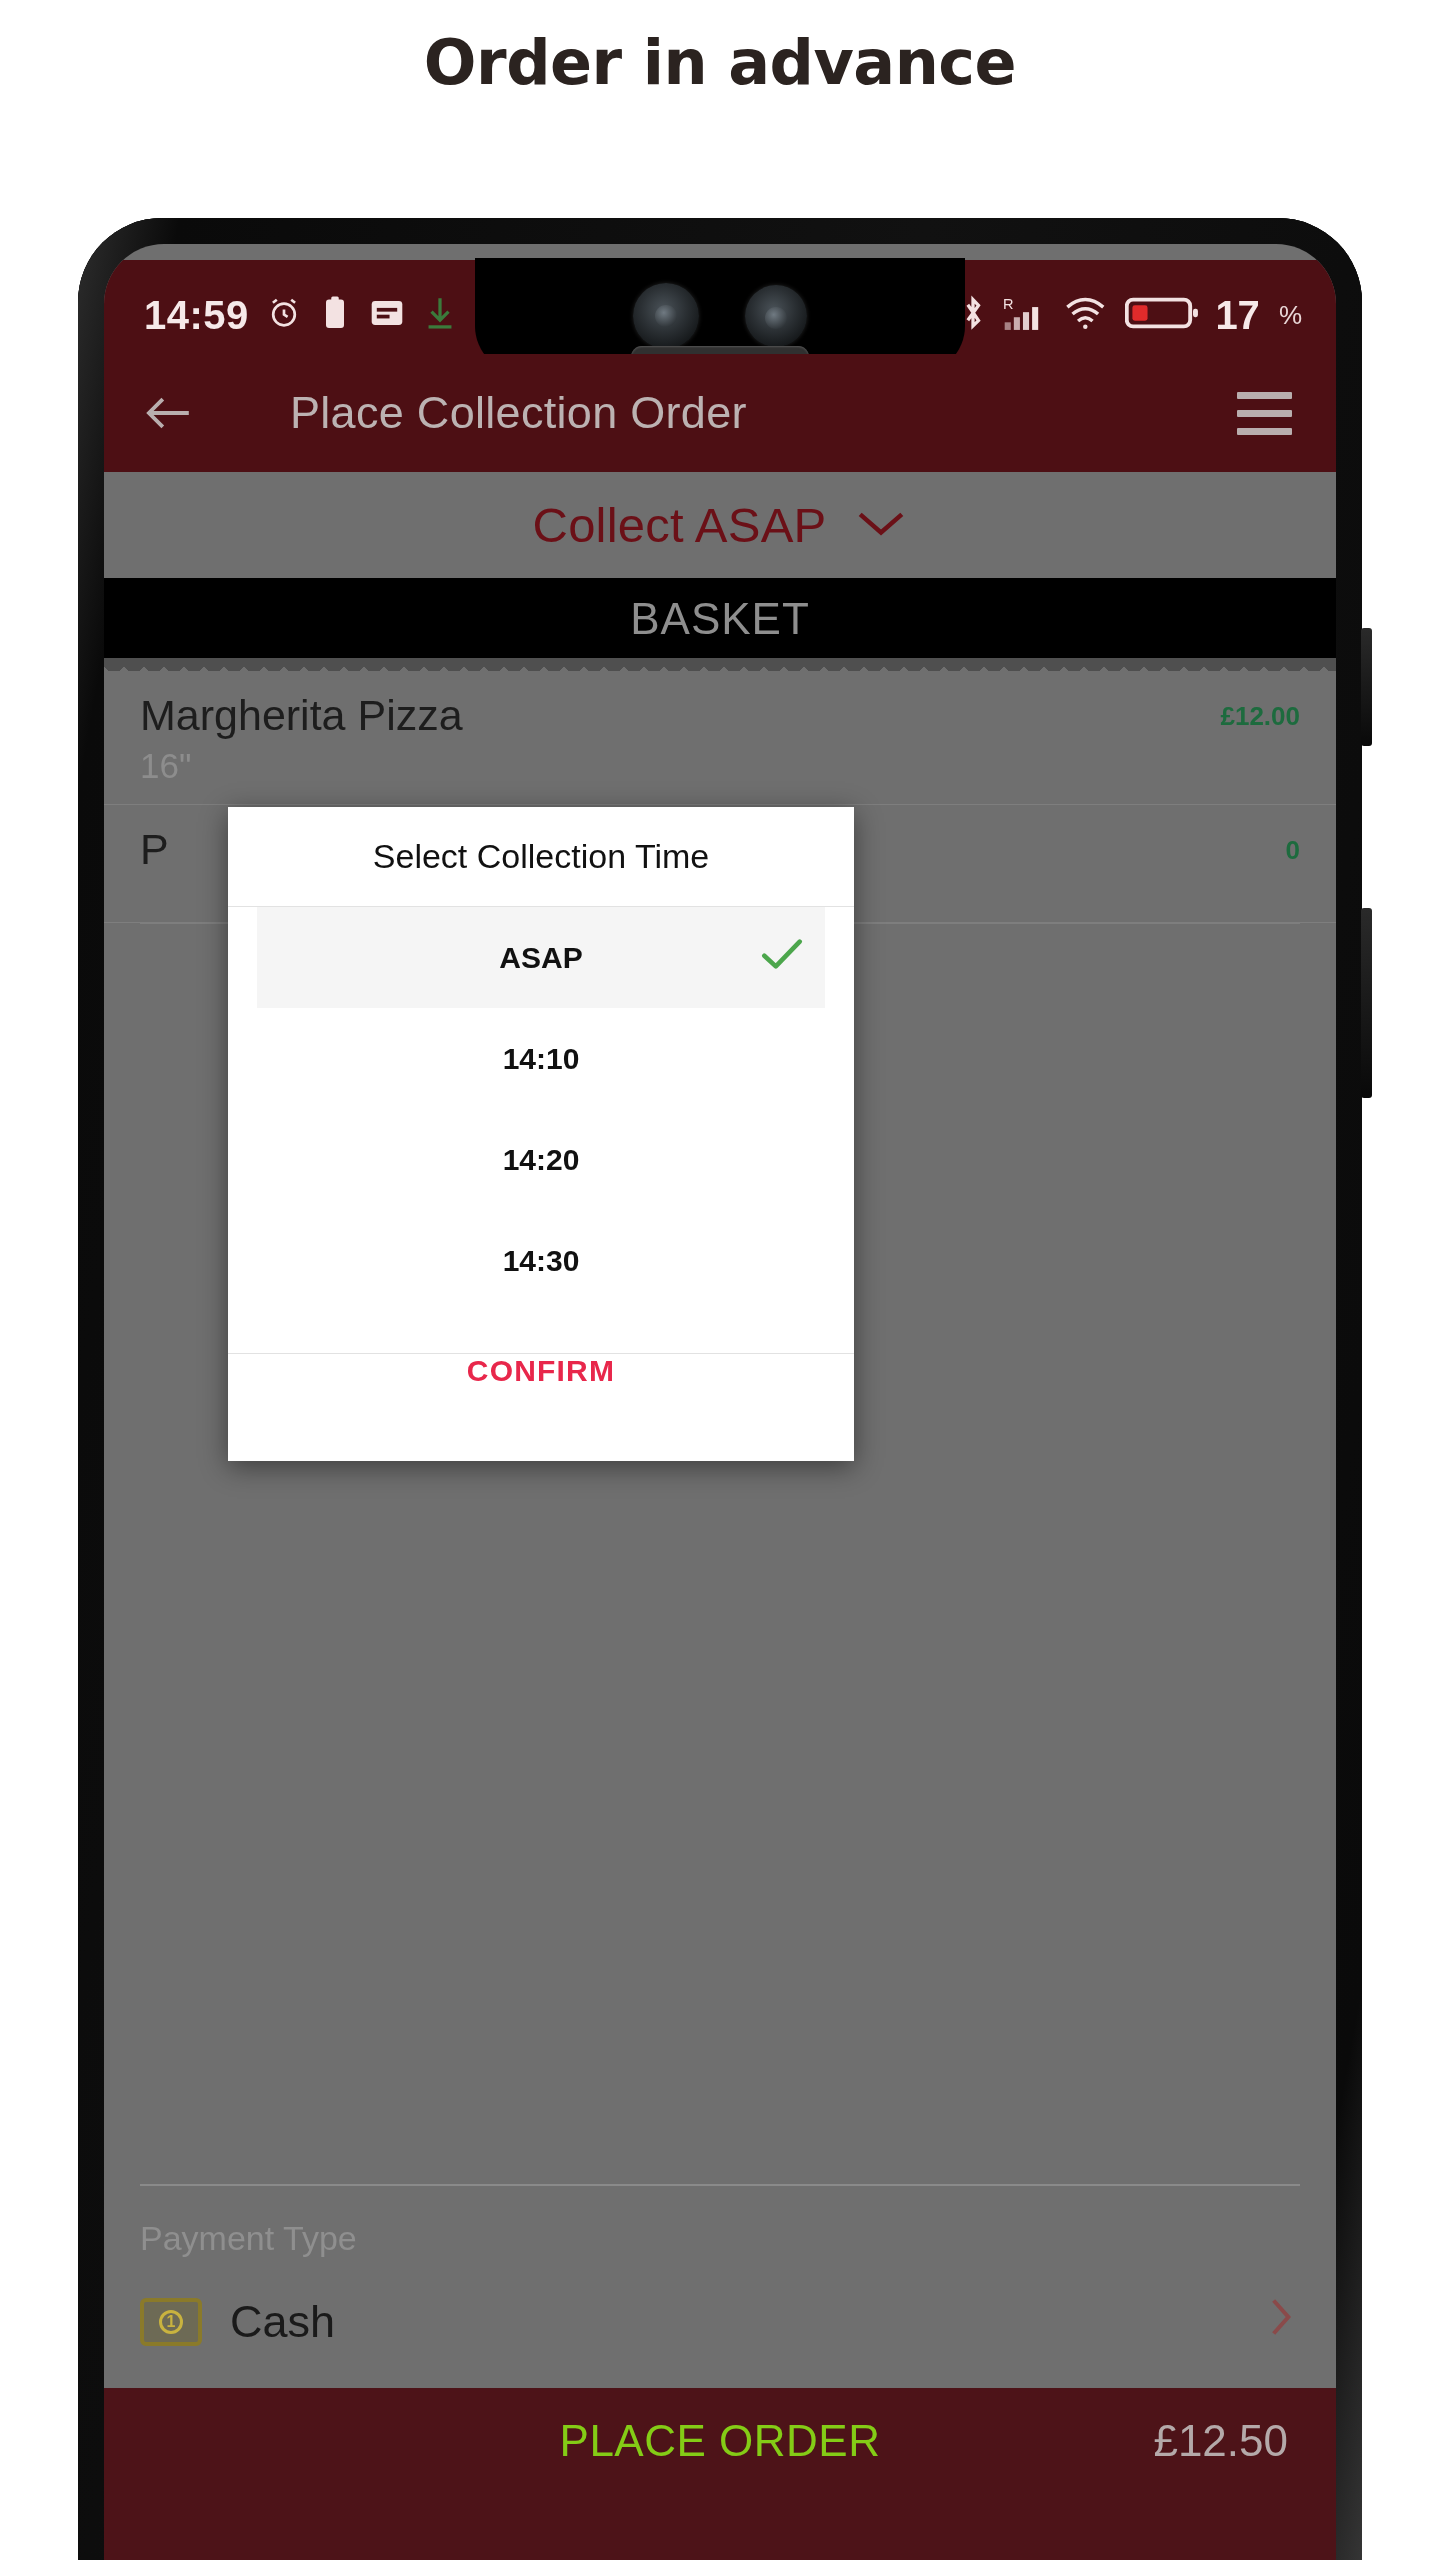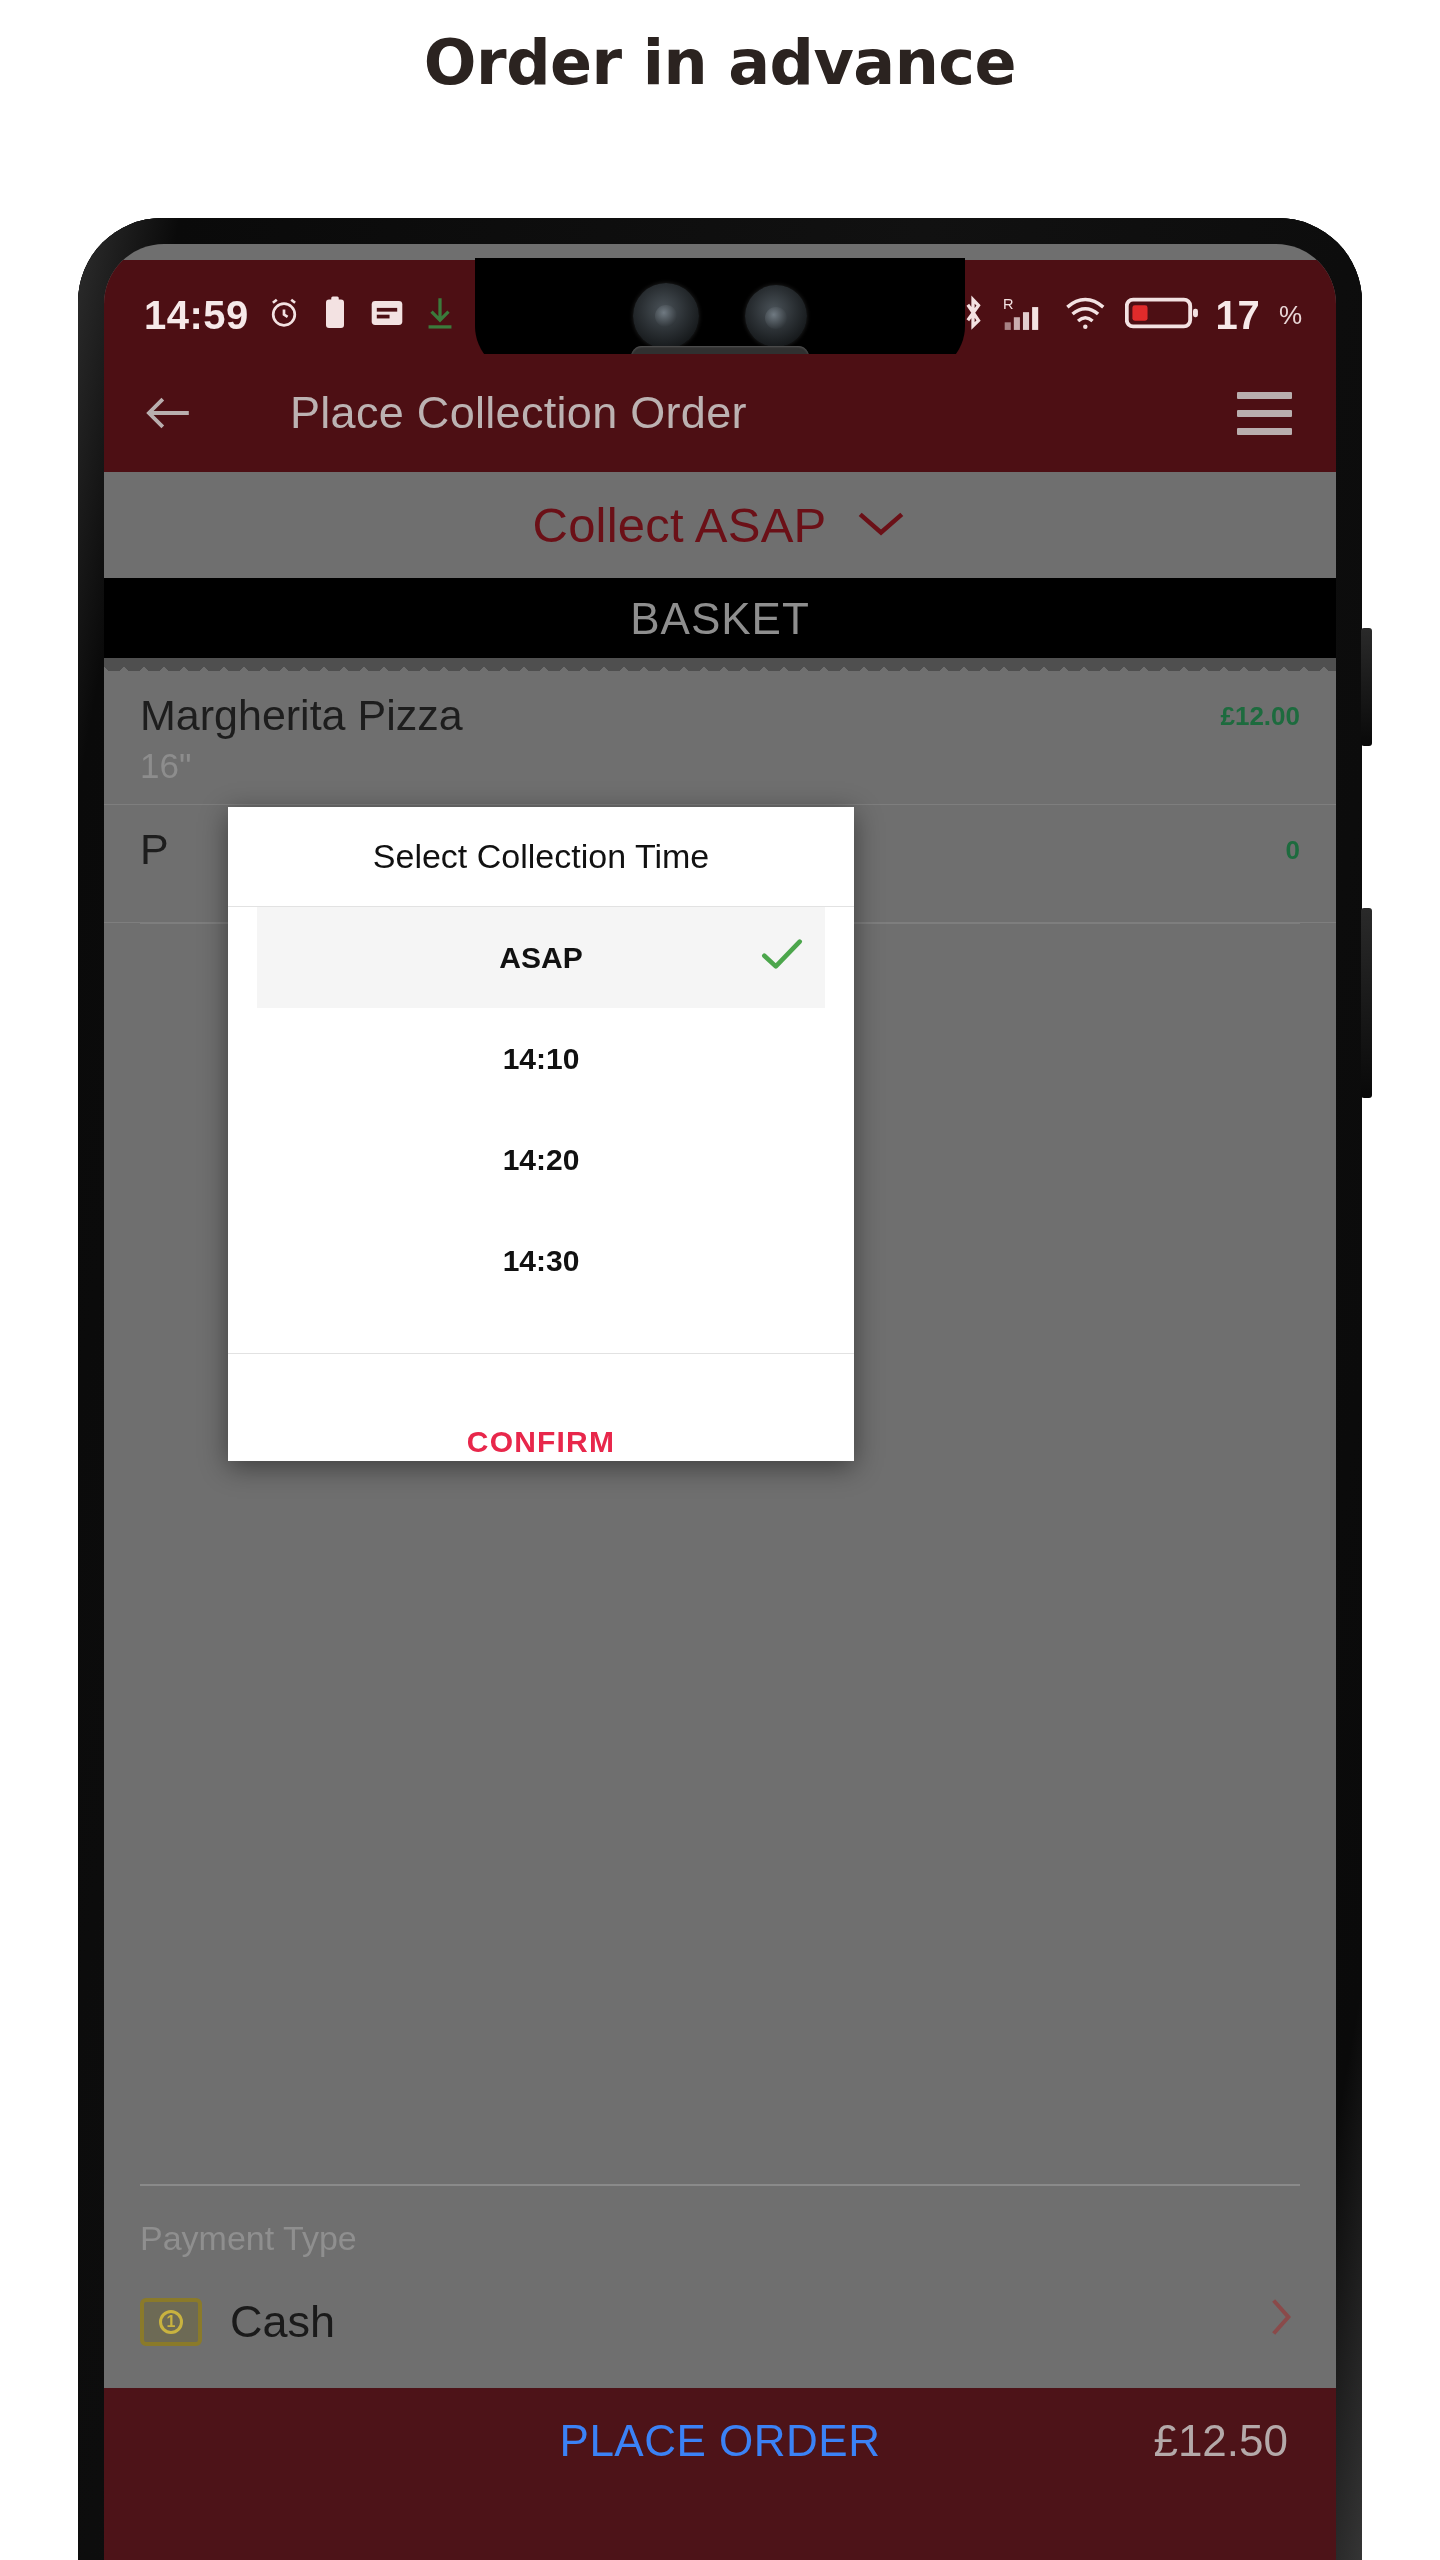--- a/index.html
+++ b/index.html
@@ -158,21 +158,21 @@
   }
   .pay-value{ color:#1a1a1a; font-size:45px; }
   .chev-right{ position:absolute; right:6px; top:16px; width:26px;height:44px;}
 
   
   .placebar{
     position:absolute; left:0; bottom:0; width:1232px; height:172px;
     background:#4d1318;
     display:flex; align-items:flex-start; padding-top:26px;
   }
-  .place-text{ position:absolute; left:50%; transform:translateX(-50%); top:28px; color:#3b82f6; font-size:44px; letter-spacing:0.5px;}
+  .place-text{ position:absolute; left:50%; transform:translateX(-50%); top:28px; color:#84cc16; font-size:44px; letter-spacing:0.5px;}
   .place-total{ position:absolute; right:48px; top:28px; color:#b4a9a9; font-size:44px;}
 
   
   .scrim{ position:absolute; inset:0; background:rgba(0,0,0,0.0); }
   .dialog{
     position:absolute; left:124px; top:563px;
     width:626px; height:654px;
     background:#ffffff;
     box-shadow:0 6px 26px rgba(0,0,0,0.45);
   }
@@ -182,21 +182,21 @@
   }
   .dlg-list{ height:446px; }
   .dlg-opt{
     height:101px; display:flex; align-items:center; justify-content:center;
     position:relative; color:#111; font-size:30px; font-weight:bold;
   }
   .dlg-opt.selected{ background:#f5f5f5; margin:0 29px; }
   .dlg-check{ position:absolute; right:20px; }
   .dlg-actions{
     height:106px; border-top:1px solid #e2e2e2;
-    display:flex; align-items:flex-end; justify-content:center;
+    display:flex; align-items:flex-start; justify-content:center;
   }
   .dlg-confirm{
     color:#e8274b; font-size:30px; font-weight:bold; letter-spacing:1.2px;
   }
 </style>
 </head>
 <body>
 
 <div class="page-title">Order in advance</div>
 

